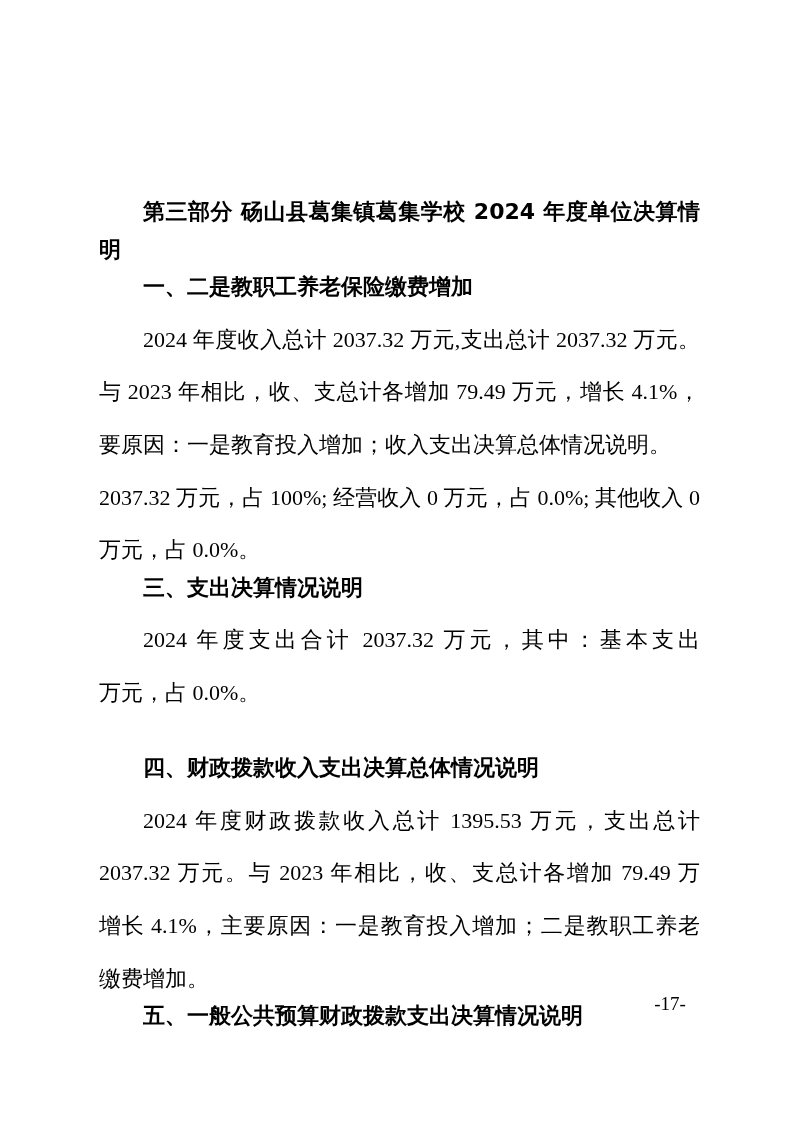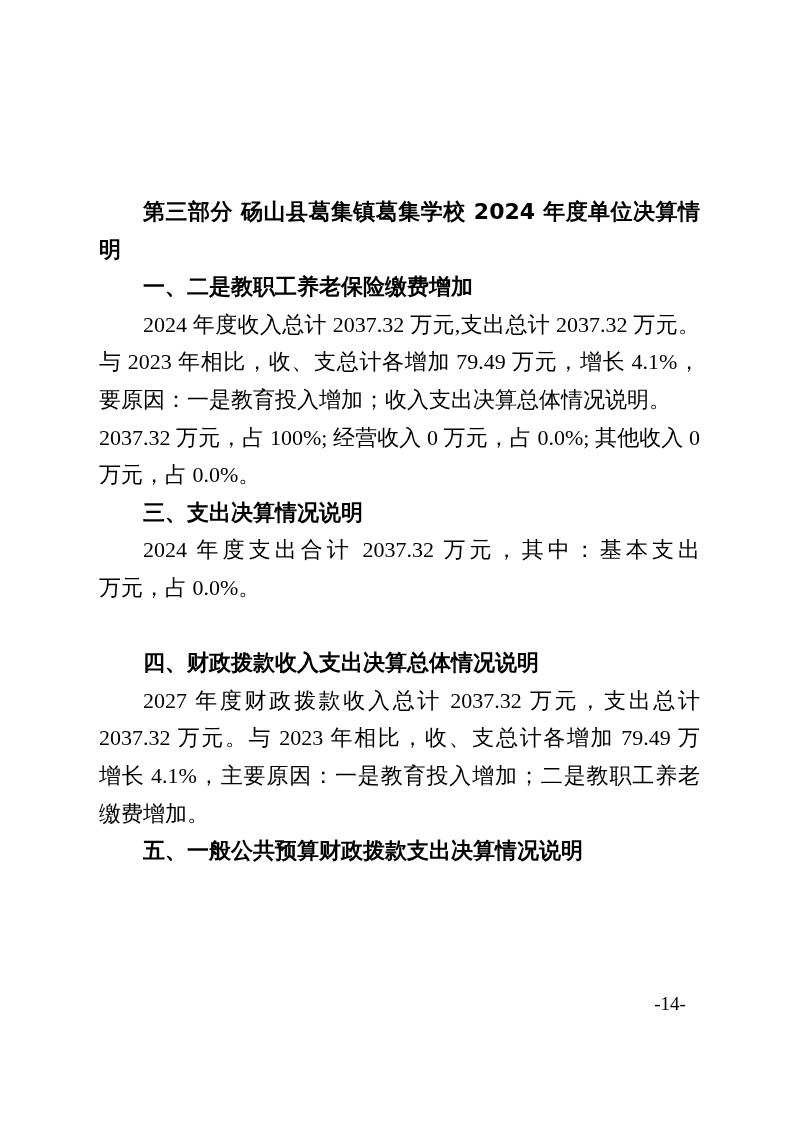--- a/index.html
+++ b/index.html
@@ -37,20 +37,21 @@
     text-indent: 44px;
   }
   .block.heading1 .line,
   .block.heading2 .line {
     font-family: "DejaVu Sans", "Liberation Sans", sans-serif;
     font-weight: 700;
   }
   .block.paragraph .line {
     font-family: "Liberation Serif", "DejaVu Serif", serif;
     font-weight: 400;
+    margin-top: 15px;
   }
   .block.spacer {
     height: 37.6px;
   }
   .page-number {
     position: absolute;
     left: 620px;
     top: 994px;
     width: 100px;
     height: 20px;
@@ -87,23 +88,23 @@
       </div>
       <div class="block paragraph">
         <div class="line indent fill">2024 年度支出合计 2037.32 万元，其中：基本支出 1838.59</div>
         <div class="line">万元，占 0.0%。</div>
       </div>
       <div class="block spacer"></div>
       <div class="block heading2">
         <div class="line indent">四、财政拨款收入支出决算总体情况说明</div>
       </div>
       <div class="block paragraph">
-        <div class="line indent fill">2027 年度财政拨款收入总计 2037.32 万元，支出总计</div>
+        <div class="line indent fill">2024 年度财政拨款收入总计 1395.53 万元，支出总计</div>
         <div class="line fill">2037.32 万元。与 2023 年相比，收、支总计各增加 79.49 万元，</div>
         <div class="line fill">增长 4.1%，主要原因：一是教育投入增加；二是教职工养老保险</div>
         <div class="line">缴费增加。</div>
       </div>
       <div class="block heading2">
         <div class="line indent">五、一般公共预算财政拨款支出决算情况说明</div>
       </div>
     </div>
-  <div class="page-number">-14-</div>
+  <div class="page-number">-17-</div>
 </div>
 
 </body></html>

